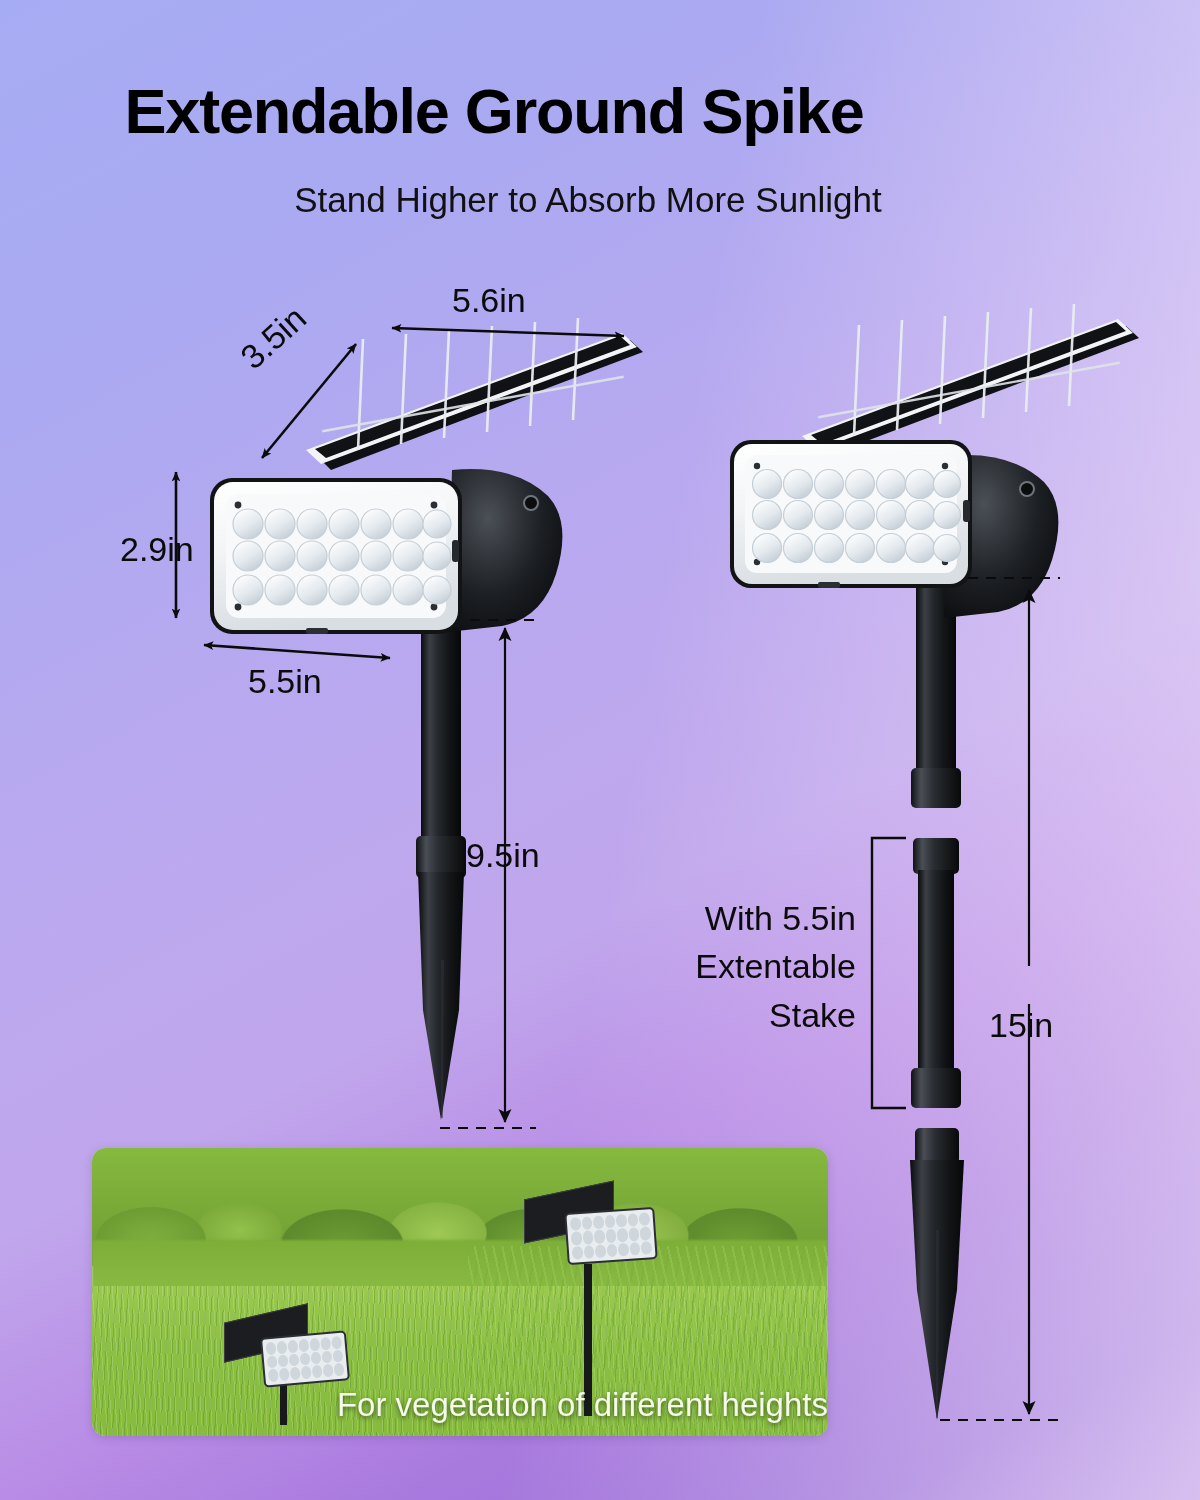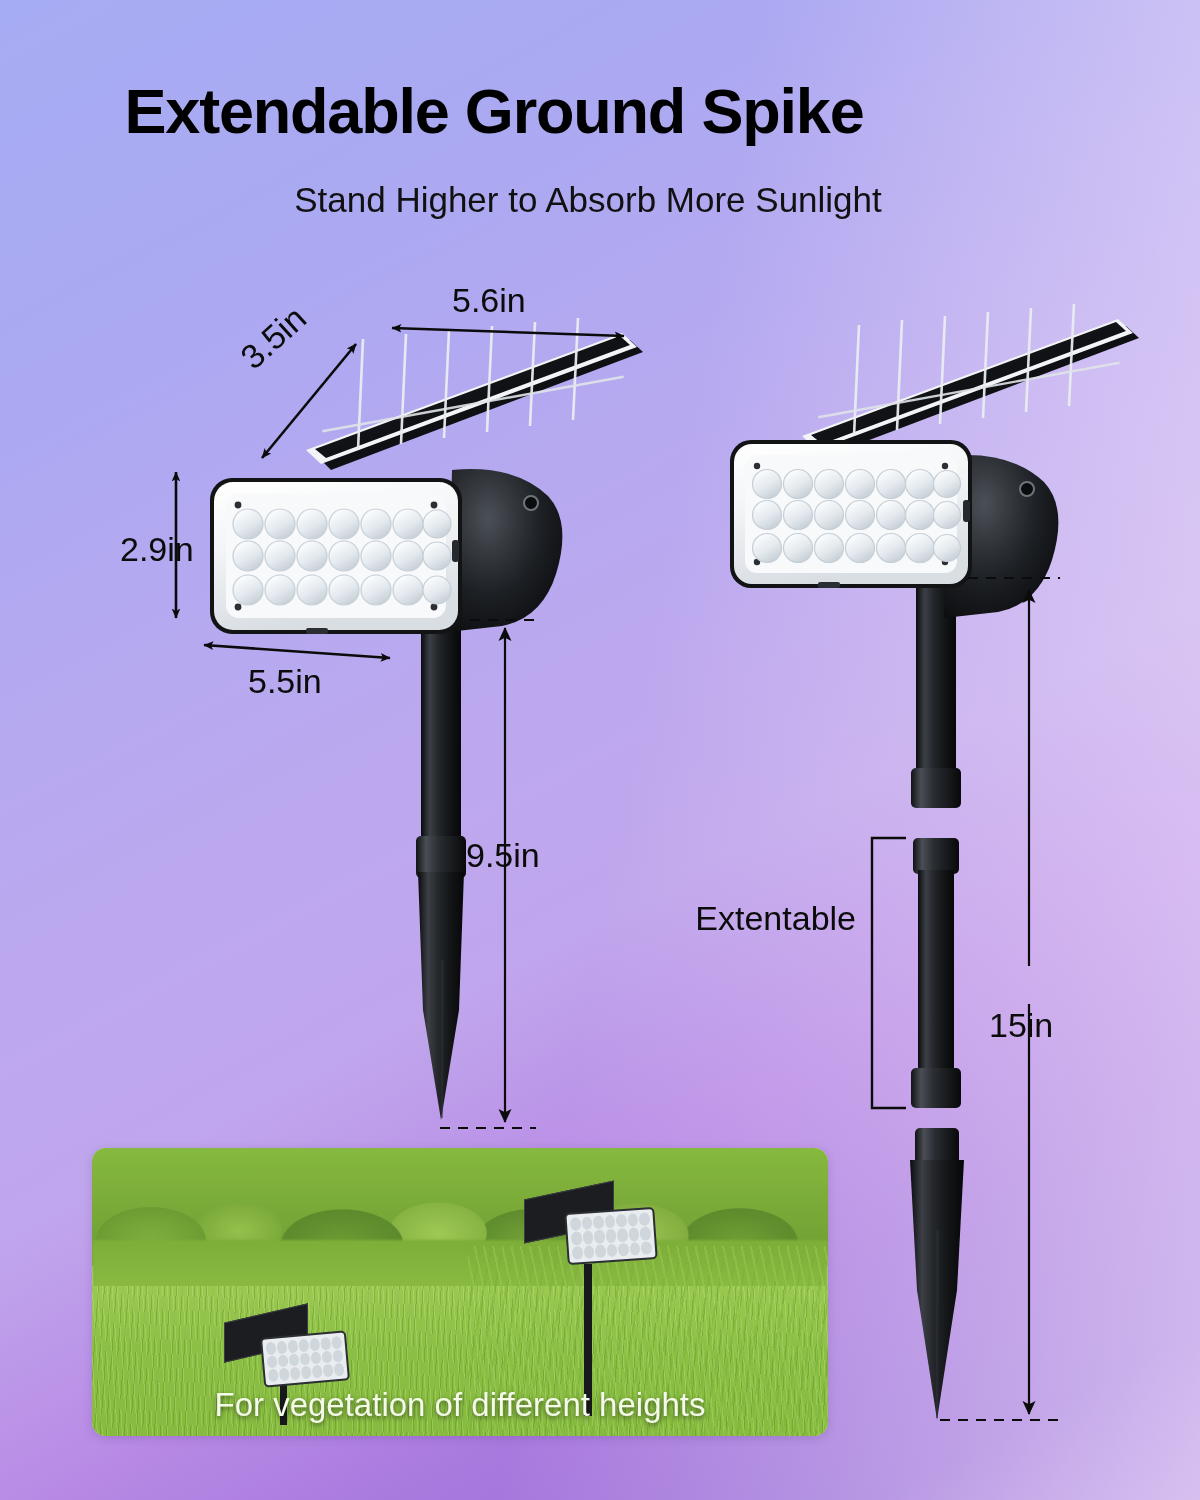--- a/index.html
+++ b/index.html
@@ -103,21 +103,21 @@
       linear-gradient(#9ac94e 0%, #8cc043 40%, #86bb3c 100%);
   }
   #photo .tallgrass {
     position:absolute; right:0; bottom:0; width:360px; height:190px;
     background:
       repeating-linear-gradient(78deg, rgba(150,200,80,.55) 0 2px, rgba(0,0,0,0) 2px 9px),
       repeating-linear-gradient(100deg, rgba(120,175,55,.48) 0 2px, rgba(0,0,0,0) 2px 11px);
   }
   #photo-caption {
     position: absolute; left: 0; bottom: 12px; width: 736px;
-    text-align: center;
+    text-align: right;
     font-size: 33px; color: #f4fbe8; font-weight: 400;
     text-shadow: 0 2px 5px rgba(0,0,0,.55);
     z-index: 3;
   }
   
   .mini { position:absolute; z-index:2; }
   .mini .panel {
     position:absolute; background:#1b1d20; border:1.5px solid #3a3d42;
   }
   .mini .head {
@@ -348,21 +348,23 @@
   </svg>
 
   <div class="dim" id="lbl-56">5.6in</div>
   <div class="dim" id="lbl-35">3.5in</div>
   <div class="dim" id="lbl-29">2.9in</div>
   <div class="dim" id="lbl-55">5.5in</div>
   <div class="dim" id="lbl-95">9.5in</div>
   <div class="dim" id="lbl-15">15in</div>
 
   <div id="lbl-stake">
+    <div>With 5.5in</div>
     <div>Extentable</div>
+    <div>Stake</div>
   </div>
 
   <div id="photo">
     <div class="sky"></div>
     <div class="hedge"></div>
     <div class="hedge2"></div>
     <div class="lawn"></div>
     <div class="tallgrass"></div>
 
     <div class="mini" style="left:128px; top:160px; width:150px; height:120px;">

